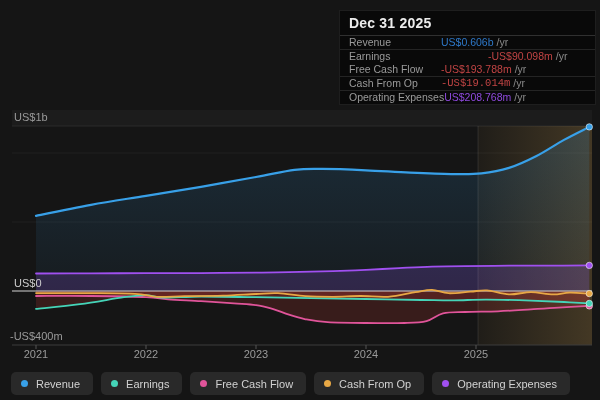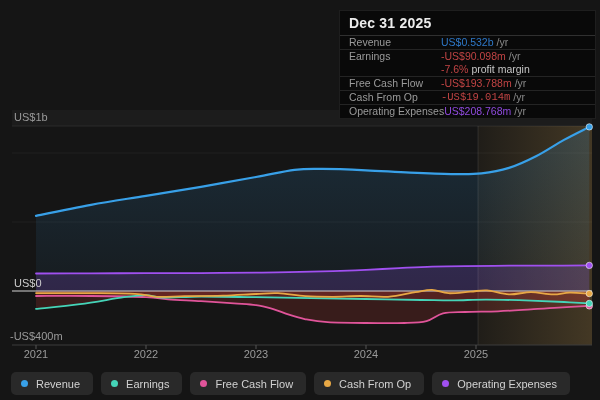--- a/index.html
+++ b/index.html
@@ -88,32 +88,27 @@
       <text x="14" y="121" fill="#9a9a9a" font-size="11">US$1b</text>
       <text x="14" y="287" fill="#cccccc" font-size="11">US$0</text>
       <text x="10" y="340" fill="#9a9a9a" font-size="11">-US$400m</text>
     </svg></div>
 
 <div id="tooltip">
   <div class="tt-title">Dec 31 2025</div>
   <div id="tt-rows">
       <div class="tt-row rule">
         <span class="tt-label">Revenue</span>
-        <span class="tt-value" style="color: rgb(46, 120, 200);">US$0.532b</span>
+        <span class="tt-value" style="color: rgb(46, 120, 200);">US$0.606b</span>
         <span class="tt-suffix" style="color: rgb(138, 138, 138);"> /yr</span>
       </div>
       <div class="tt-row">
         <span class="tt-label">Earnings</span>
-        <span class="tt-value" style="color: rgb(193, 68, 68);">-US$90.098m</span>
+        <span class="tt-value" style="color: rgb(193, 68, 68); margin-left: 47px;">-US$90.098m</span>
         <span class="tt-suffix" style="color: rgb(138, 138, 138);"> /yr</span>
-      </div>
-      <div class="tt-row rule">
-        <span class="tt-label"></span>
-        <span class="tt-value" style="color: rgb(193, 68, 68);">-7.6%</span>
-        <span class="tt-suffix" style="color: rgb(198, 198, 198);"> profit margin</span>
       </div>
       <div class="tt-row rule">
         <span class="tt-label">Free Cash Flow</span>
         <span class="tt-value" style="color: rgb(193, 68, 68);">-US$193.788m</span>
         <span class="tt-suffix" style="color: rgb(138, 138, 138);"> /yr</span>
       </div>
       <div class="tt-row rule">
         <span class="tt-label">Cash From Op</span>
         <span class="tt-value" style="color: rgb(193, 68, 68); font-family: Liberation Mono, monospace;">-US$19.014m</span>
         <span class="tt-suffix" style="color: rgb(138, 138, 138);"> /yr</span>

